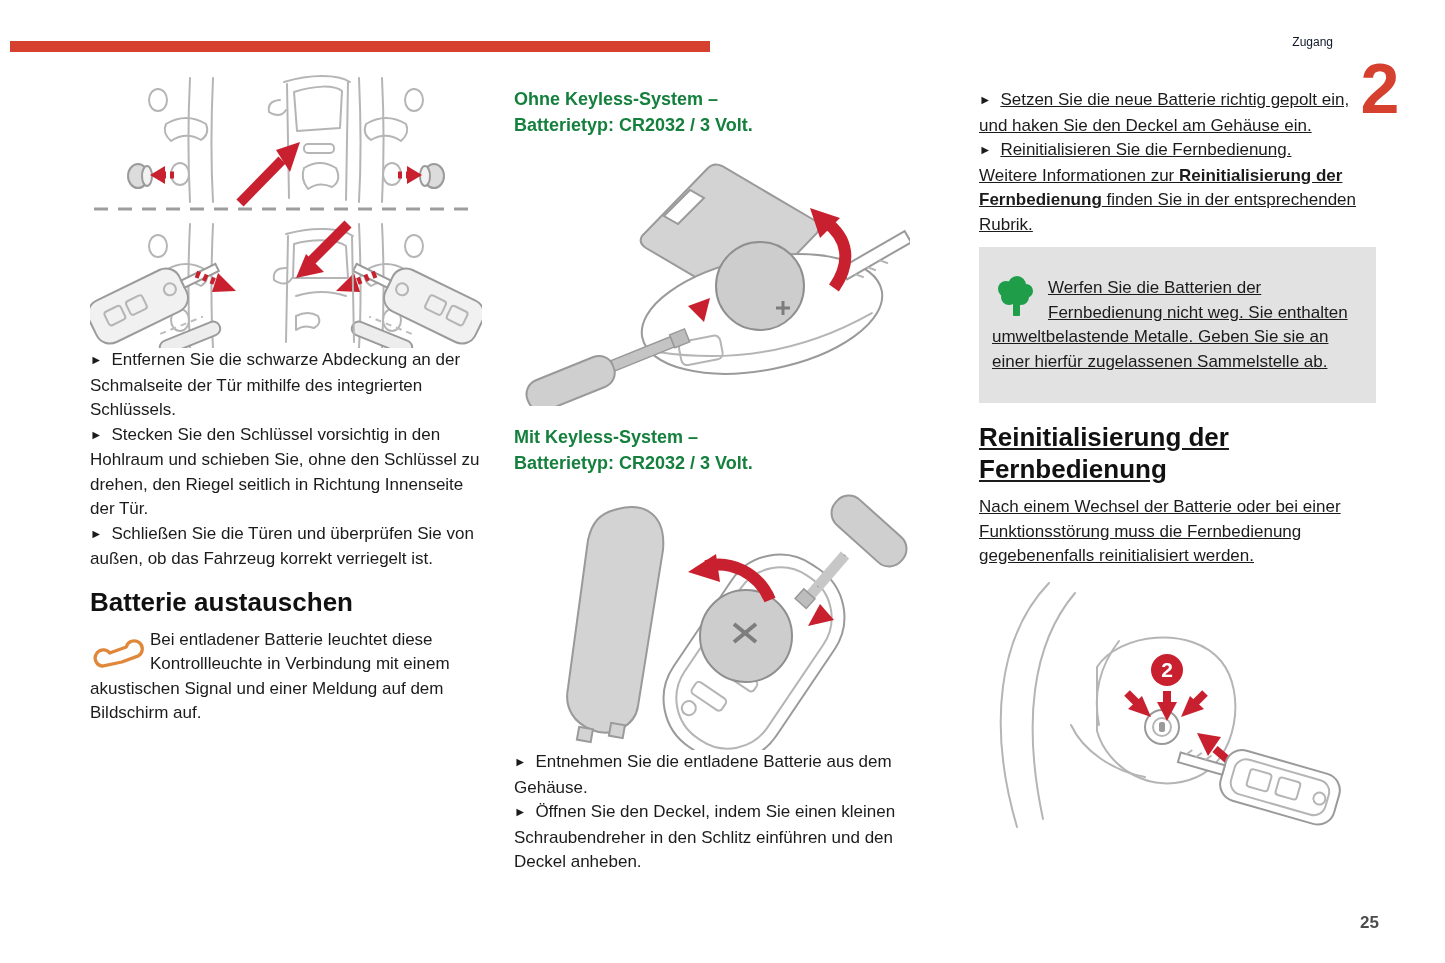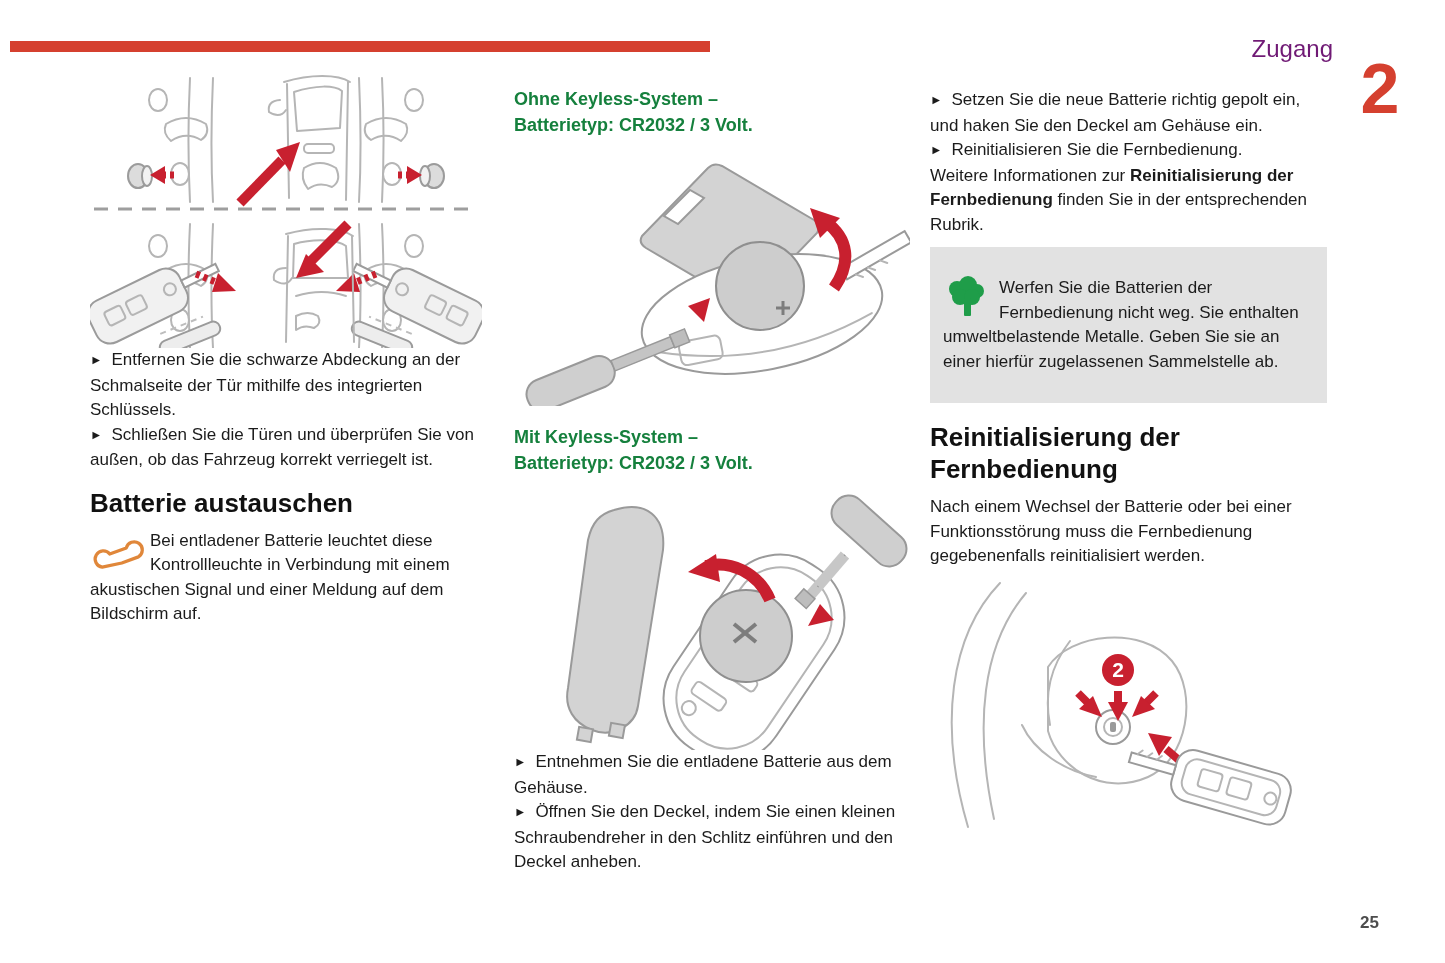--- a/index.html
+++ b/index.html
@@ -3,30 +3,30 @@
 <meta charset="utf-8">
 <style>
   html,body { margin:0; padding:0; background:#ffffff; }
   .page {
     position:relative; width:1445px; height:963px; background:#ffffff;
     font-family:"Liberation Sans", sans-serif; color:#1b1b1b; overflow:hidden;
   }
   .redbar { position:absolute; left:10px; top:41px; width:700px; height:11px; background:#d5402f; }
   .running-head {
     position:absolute; top:35px; left:1133px; width:200px; text-align:right;
-    font-size:24px; color:#701a75;
+    font-size:12px; color:#0f172a;
   }
   .chapter-num {
     position:absolute; top:54px; left:1350px; width:60px; text-align:center;
     font-size:70px; line-height:70px; font-weight:bold; color:#d5402f;
   }
   .col { position:absolute; }
   #col1 { left:90px;  top:70px; width:392px; }
   #col2 { left:514px; top:86px; width:396px; }
-  #col3 { left:930px; top:88px; width:397px; }
+  #col3 { left:979px; top:88px; width:397px;text-decoration:underline; }
 
   .bullet, .body-p { font-size:17px; line-height:24.5px; margin:0; }
   .bmark { display:inline-block; font-size:12.5px; margin-right:9px; transform:translateY(-1px); color:#1b1b1b; }
   .h1 { font-size:26px; line-height:32px; font-weight:bold; margin:14px 0 10px 0; color:#111; }
   .h2 { font-size:18px; line-height:26px; font-weight:bold; margin:0; color:#15803d; }
   .mt18 { margin-top:18px; }
   .bold-inline { font-weight:bold; }
 
   .illus { display:block; }
   .ln { fill:none; stroke:#b5b5b5; stroke-width:2; stroke-linecap:round; stroke-linejoin:round; }
@@ -120,20 +120,21 @@
         <path class="ln" d="M204,174 C226,168 248,170 256,176 L258,208 L203,208 Z"></path>
         <path class="ln" d="M196,198 q-14,0 -12,12 q12,8 18,-2"></path>
         <path class="ln" d="M206,226 q26,-8 50,0"></path>
         <path class="ln" d="M206,246 q12,-6 22,0 q4,8 -4,12 q-10,-4 -18,2 z"></path>
       </g>
       <line x1="258" y1="154" x2="218" y2="194" stroke="#c8202f" stroke-width="10"></line>
       <polygon points="206,208 216,184 234,202" fill="#c8202f"></polygon>
     </svg>
 
     <p class="bullet"><span class="bmark">►</span><span>Entfernen Sie die schwarze Abdeckung an der Schmalseite der Tür mithilfe des integrierten Schlüssels.</span></p>
+    <p class="bullet"><span class="bmark">►</span><span>Stecken Sie den Schlüssel vorsichtig in den Hohlraum und schieben Sie, ohne den Schlüssel zu drehen, den Riegel seitlich in Richtung Innenseite der Tür.</span></p>
     <p class="bullet"><span class="bmark">►</span><span>Schließen Sie die Türen und überprüfen Sie von außen, ob das Fahrzeug korrekt verriegelt ist.</span></p>
 
     <h1 class="h1">Batterie austauschen</h1>
 
     <div class="note">
       <svg class="wicon" viewBox="0 0 44 32">
         <path d="M7,26 a6.5,6.5 0 1 1 8,-9 l14,-2 a6.5,6.5 0 1 1 8,9 l-14,2 z" fill="none" stroke="#e0873a" stroke-width="2.6" stroke-linejoin="round" transform="rotate(-12 22 16)"></path>
       </svg>
       <p class="body-p">Bei entladener Batterie leuchtet diese Kontrollleuchte in Verbindung mit einem akustischen Signal und einer Meldung auf dem Bildschirm auf.</p>
     </div>

